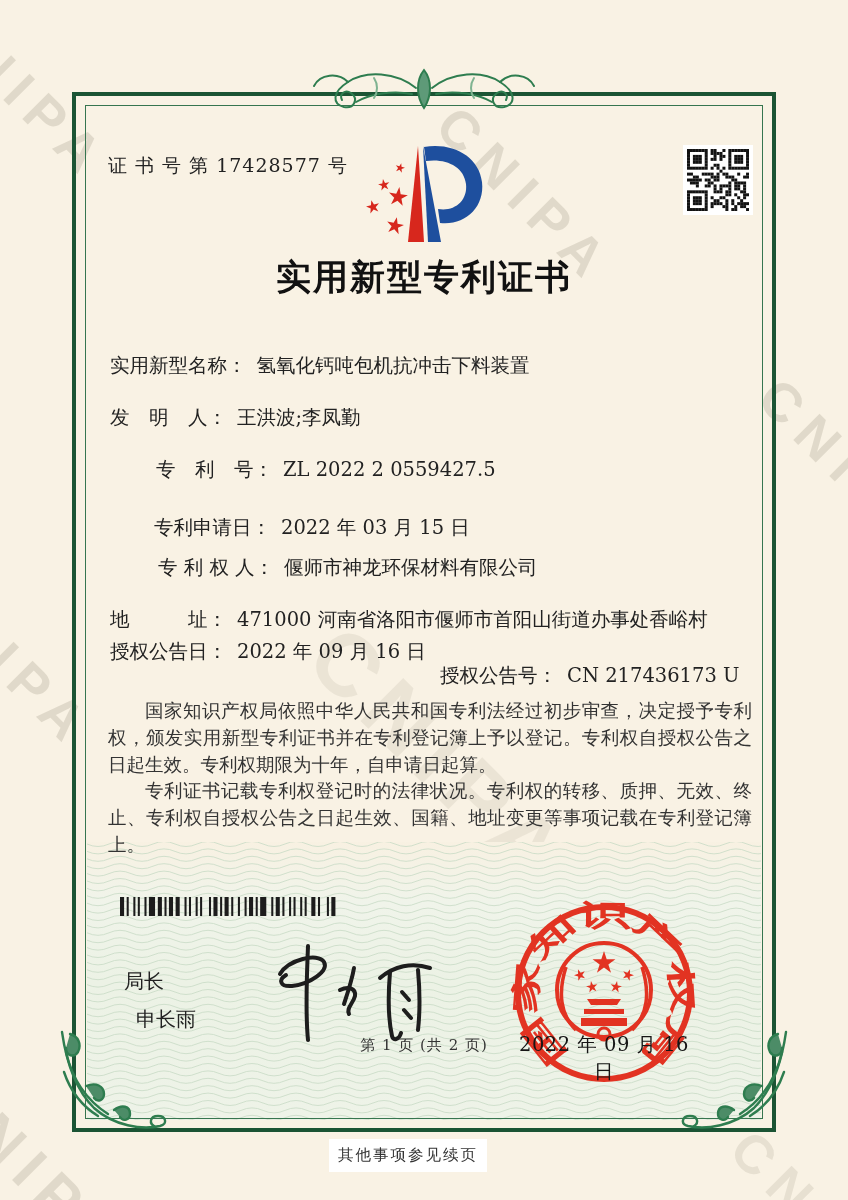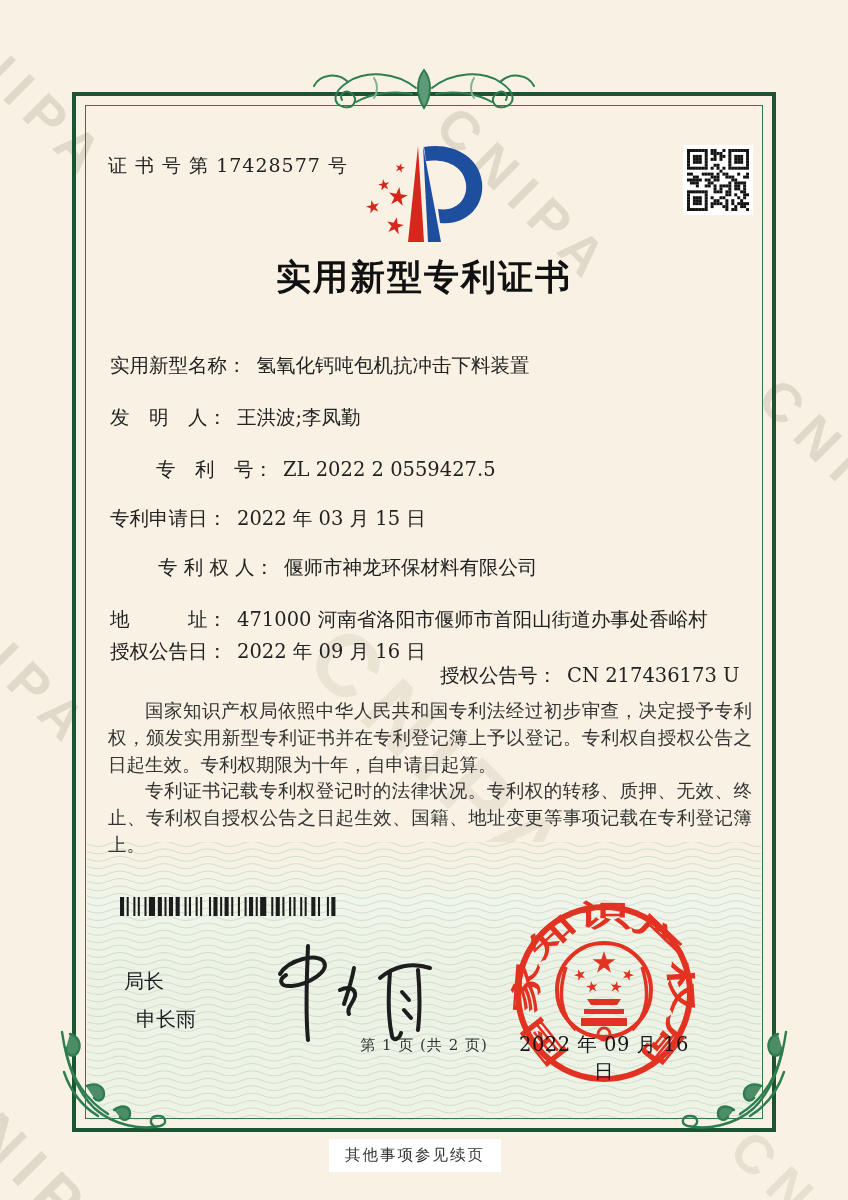--- a/index.html
+++ b/index.html
@@ -43,21 +43,21 @@
   .role{position:absolute; left:124px; top:968px; font-size:20px;
     font-family:"Liberation Sans","DejaVu Sans",sans-serif; color:#222;}
   .name{position:absolute; left:136px; top:1006px; font-size:20px;
     font-family:"Liberation Sans","DejaVu Sans",sans-serif; color:#222;}
   .sig{position:absolute; left:252px; top:940px; width:196px; height:106px;}
   .seal{position:absolute; left:508px; top:897px; width:192px; height:192px; z-index:5;}
   .seal-date{position:absolute; left:508px; top:1031px; width:192px; text-align:center;
     font-size:19.5px; color:#151515; letter-spacing:.5px; z-index:6;}
   .page-info{position:absolute; left:0; top:1036px; width:848px; text-align:center;
     font-size:15px; letter-spacing:1px; color:#333;}
-  .cont-box{position:absolute; left:329px; top:1139px; width:172px; height:33px;
+  .cont-box{position:absolute; left:329px; top:1139px; width:158px; height:33px;
     background:#ffffff; text-align:center; line-height:33px; font-size:15.5px;
     letter-spacing:2px; color:#333; z-index:7;}
   .orn{position:absolute; pointer-events:none;}
 </style>
 </head>
 <body>
 
 <div class="page">
 
   <div class="wm" style="left:-36px; top:-10px;">CNIPA</div>
@@ -387,21 +387,21 @@
         <rect x="59.05" y="59.05" width="3" height="3" fill="#121212"></rect>
       </svg>
   </div>
 
   <div class="title">实用新型专利证书</div>
 
   <div class="fields">
     <div class="frow" style="top:0;"><span class="lab">实用新型名称：</span><span class="val">氢氧化钙吨包机抗冲击下料装置</span></div>
     <div class="frow" style="top:52px;"><span class="lab">发　明　人：</span><span class="val">王洪波;李凤勤</span></div>
     <div class="frow" style="top:104px;margin-left:46px;"><span class="lab">专　利　号：</span><span class="val">ZL 2022 2 0559427.5</span></div>
-    <div class="frow" style="top:153px;"><span class="lab">专利申请日：</span><span class="val">2022 年 03 月 15 日</span></div>
+    <div class="frow" style="top:162px;margin-left:44px;"><span class="lab">专利申请日：</span><span class="val">2022 年 03 月 15 日</span></div>
     <div class="frow" style="top:202px;margin-left:48px;"><span class="lab">专 利 权 人：</span><span class="val">偃师市神龙环保材料有限公司</span></div>
     <div class="frow" style="top:254px;"><span class="lab">地　　　址：</span><span class="val">471000  河南省洛阳市偃师市首阳山街道办事处香峪村</span></div>
     <div class="frow" style="top:286px; width:640px;">
       <span class="lab">授权公告日：</span><span class="val">2022 年 09 月 16 日</span>
       <span class="pair2"><span class="lab">授权公告号：</span><span class="val">CN 217436173 U</span></span>
     </div>
   </div>
 
   <div class="body-text">
     <p>国家知识产权局依照中华人民共和国专利法经过初步审查，决定授予专利权，颁发实用新型专利证书并在专利登记簿上予以登记。专利权自授权公告之日起生效。专利权期限为十年，自申请日起算。</p>

